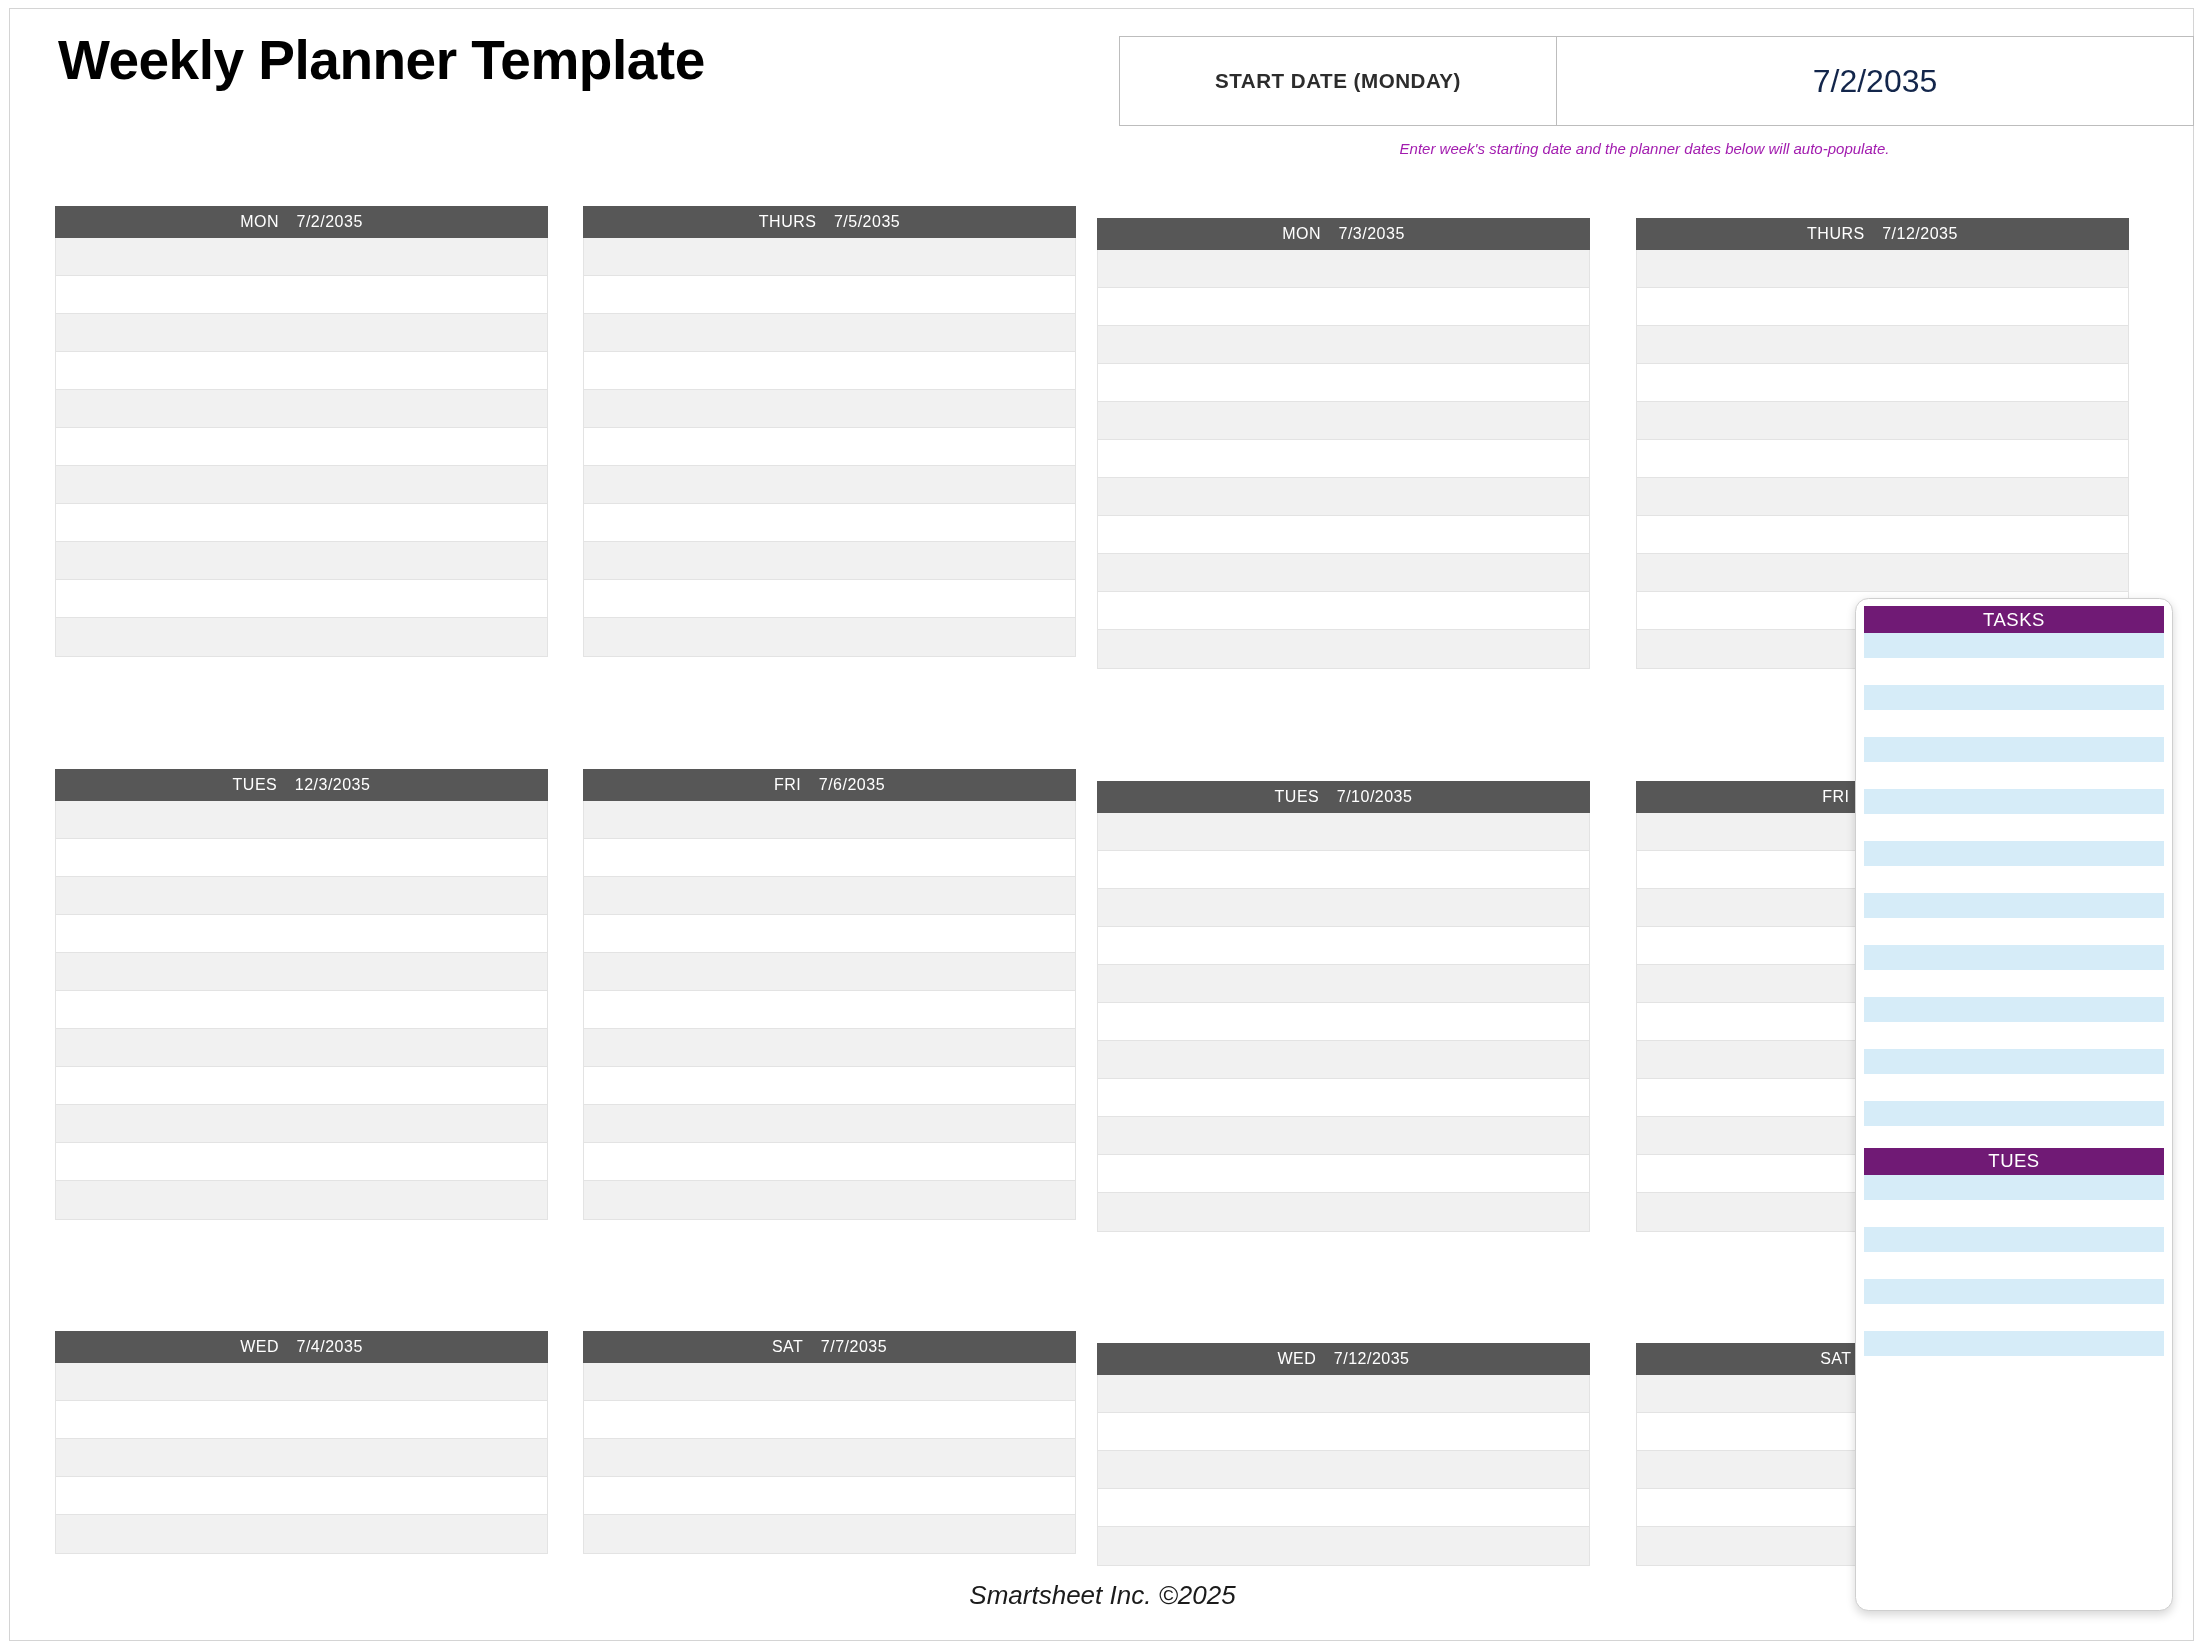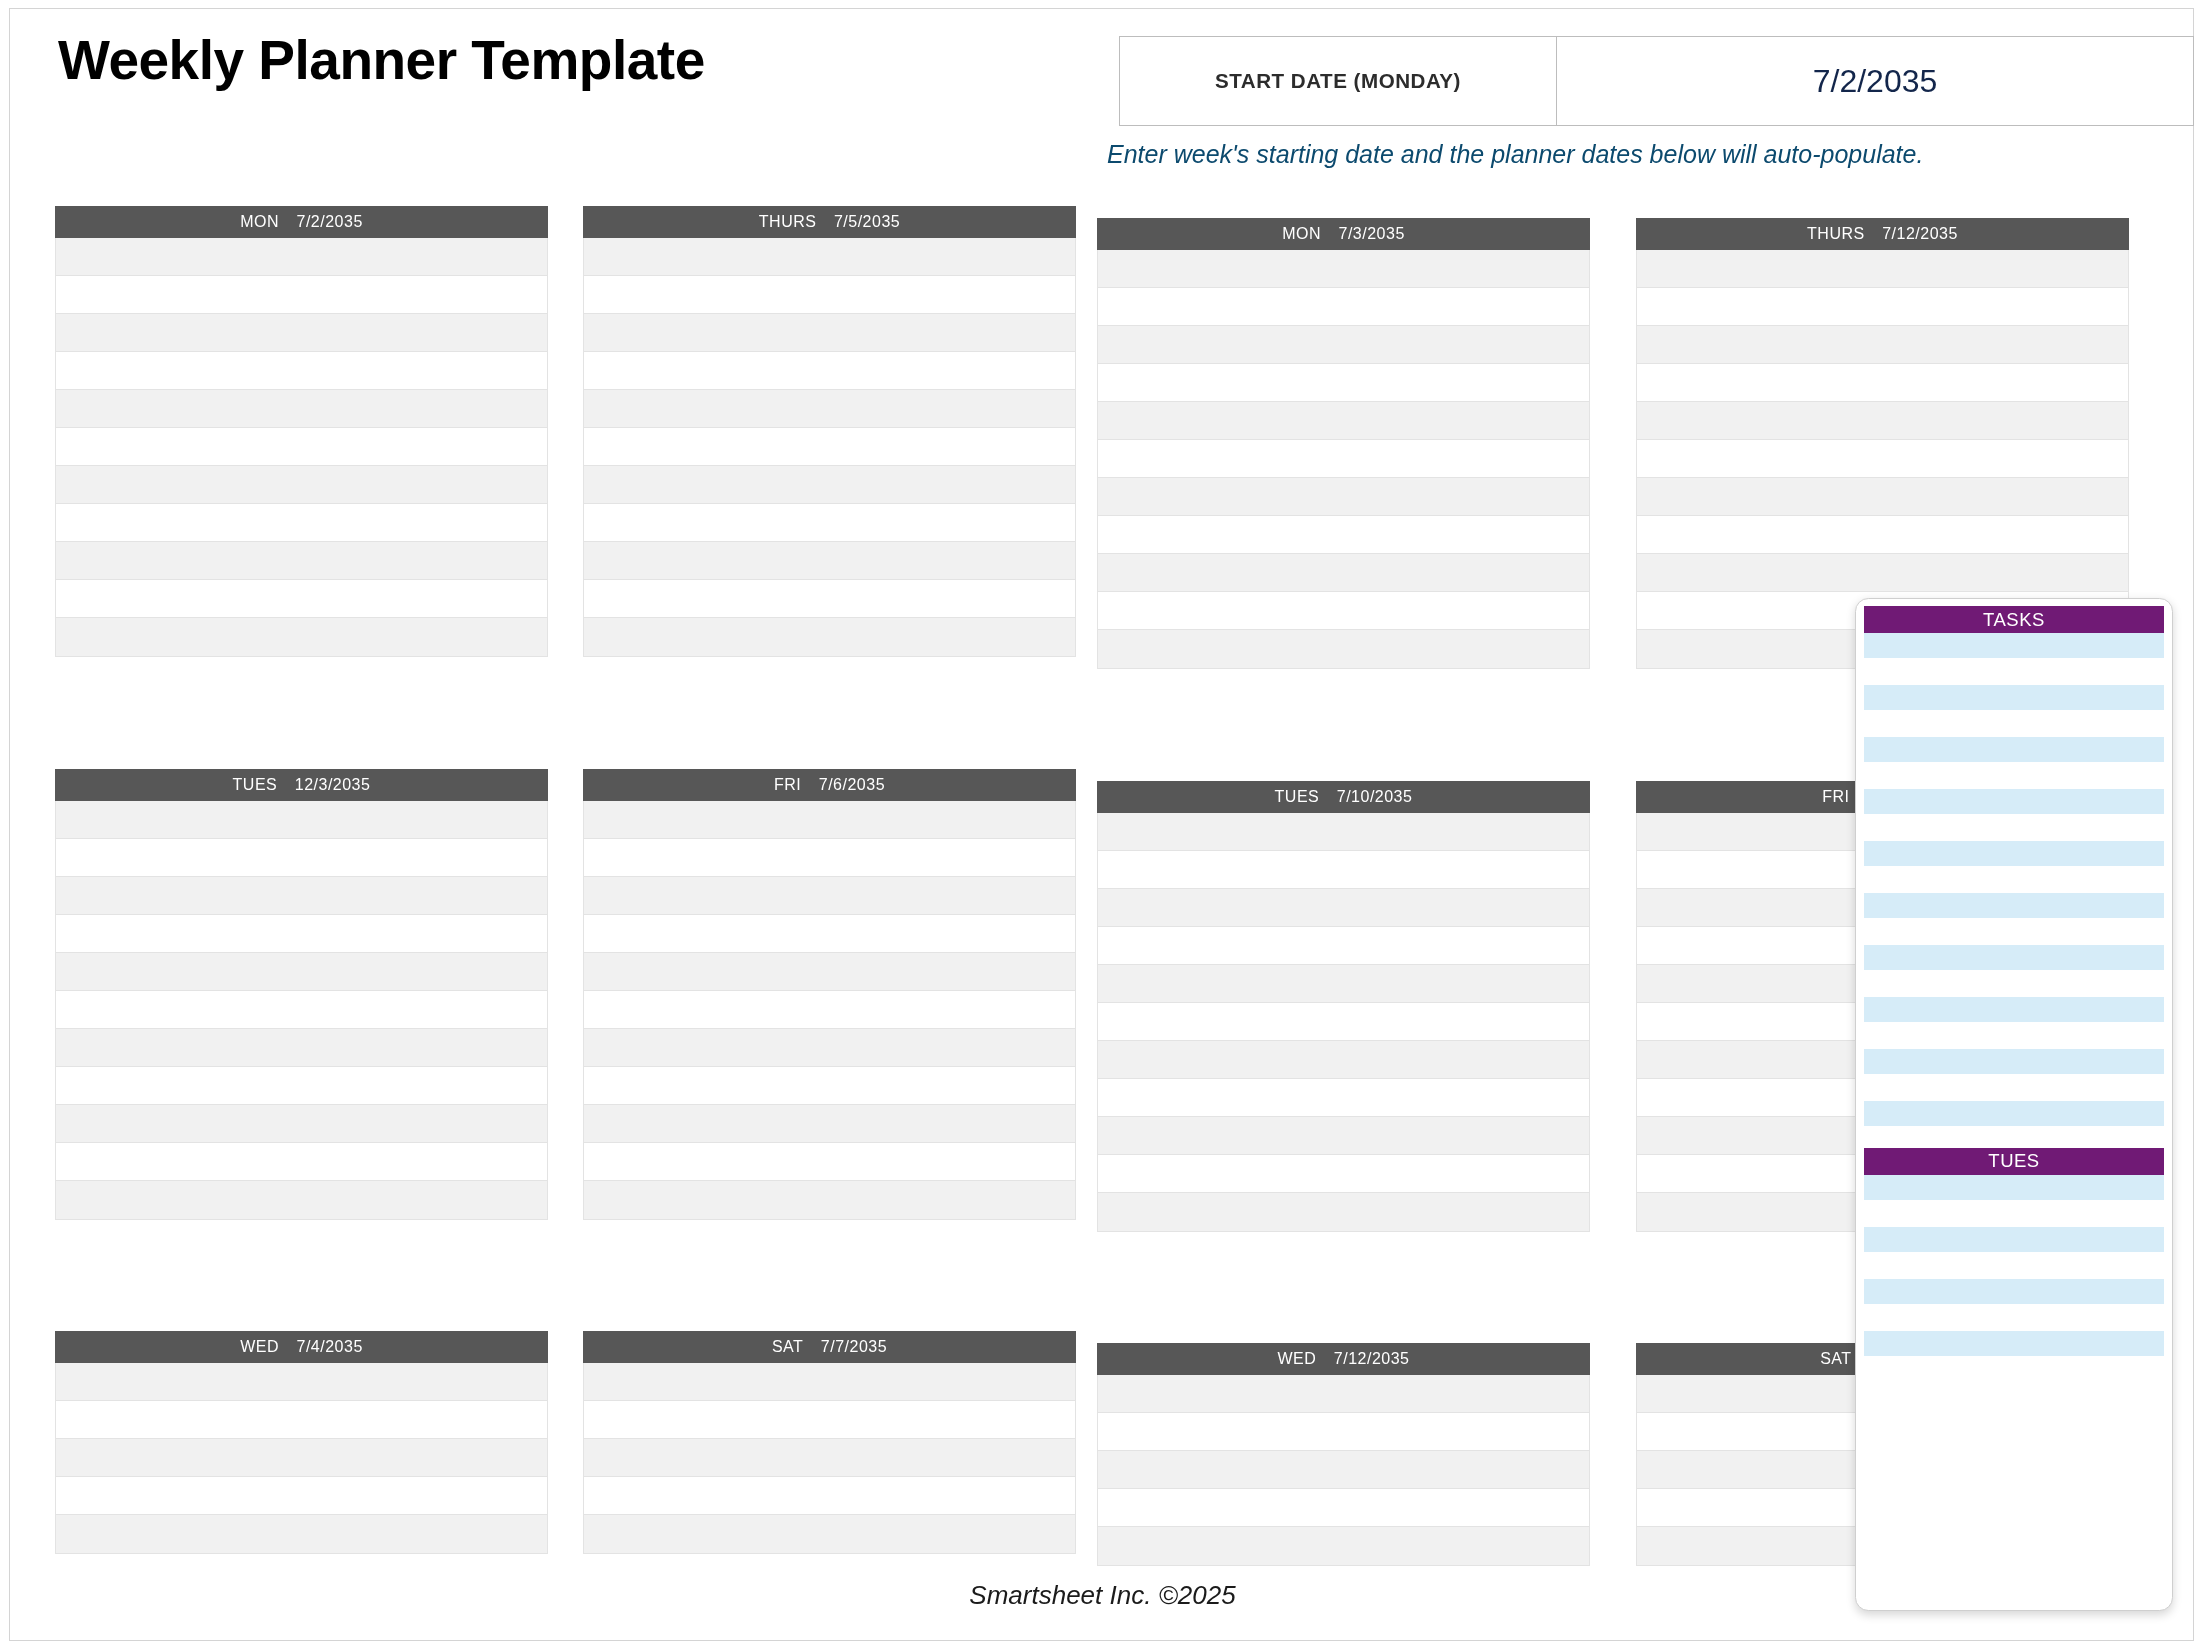--- a/index.html
+++ b/index.html
@@ -74,24 +74,24 @@
     align-items: center;
     justify-content: center;
     font-size: 32px;
     color: #13264b;
   }
   .hint {
     position: absolute;
     left: 1107px;
     top: 140px;
     width: 1075px;
-    text-align: left;
-    font-size: 25px;
+    text-align: center;
+    font-size: 15px;
     font-style: italic;
-    color: #0c4a6e;
+    color: #a21caf;
   }
 
   
   .day-block {
     position: absolute;
     box-sizing: border-box;
   }
   .day-head {
     height: 32px;
     background: #575757;

